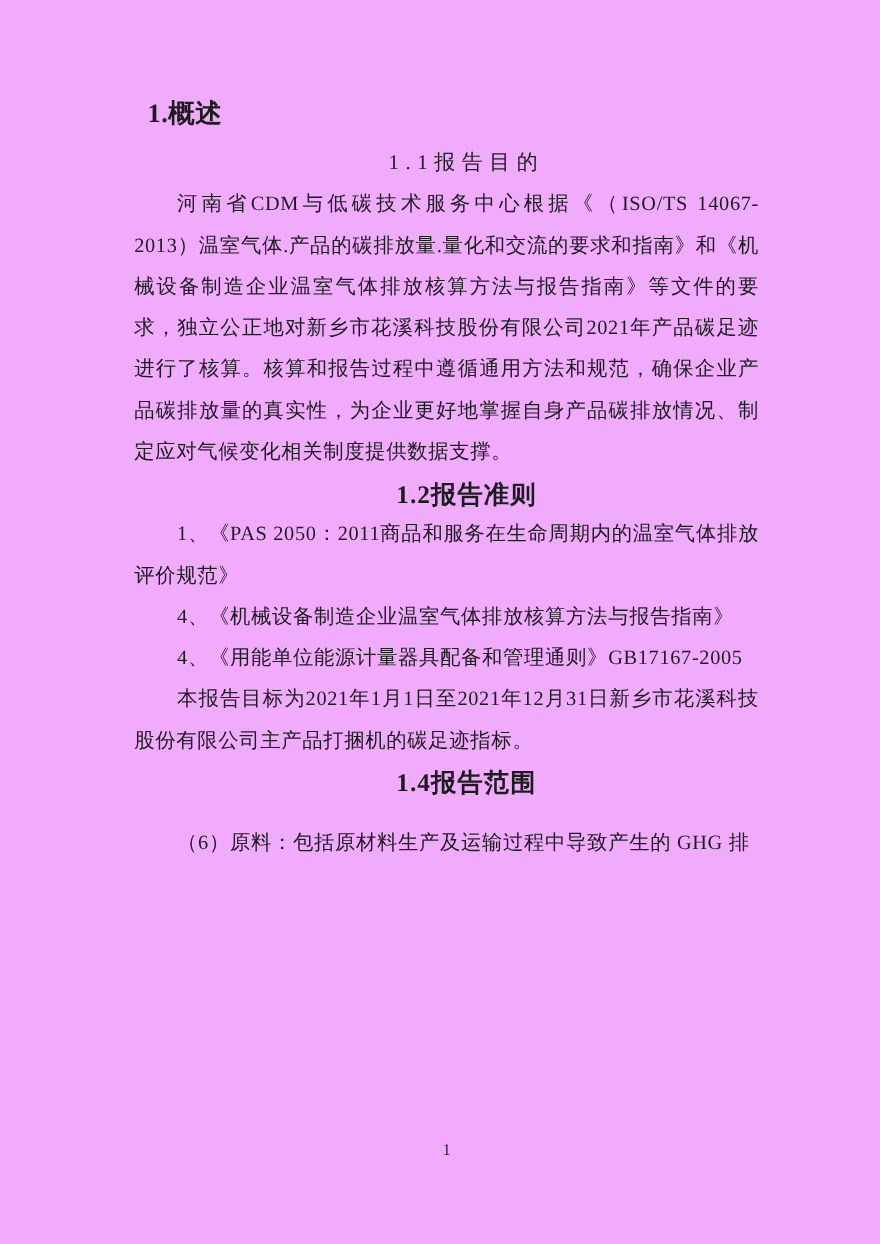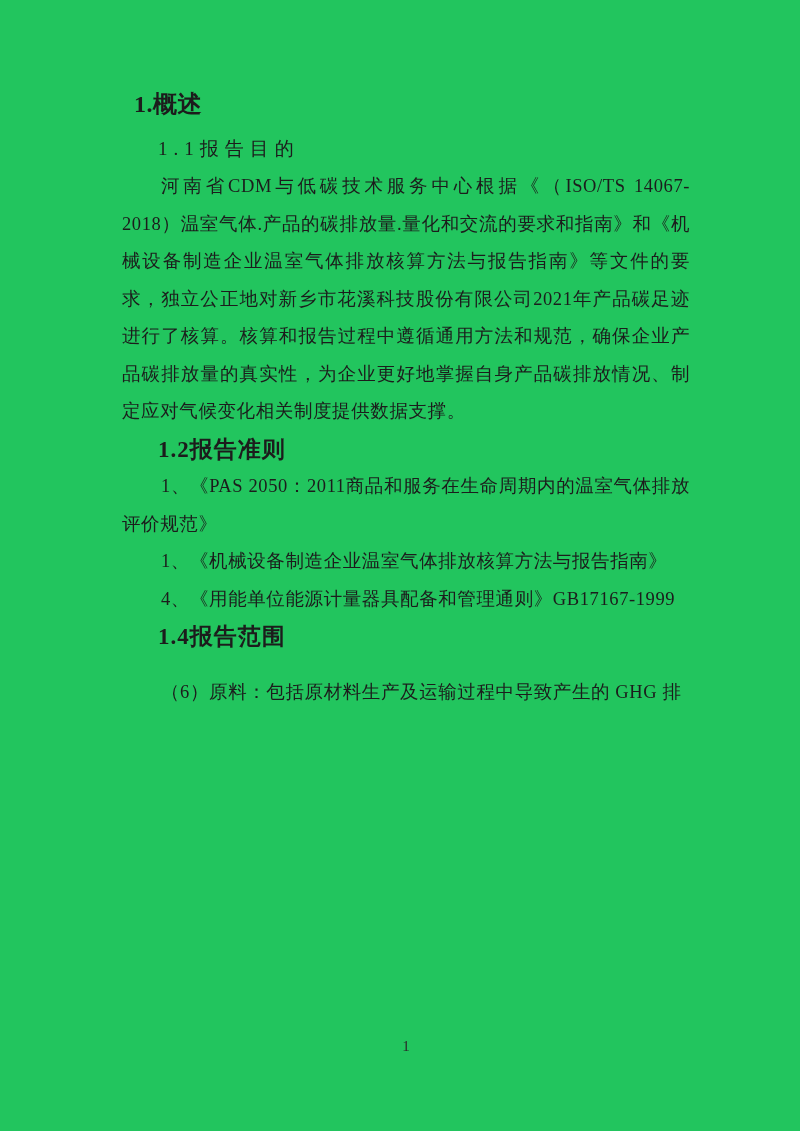--- a/index.html
+++ b/index.html
@@ -6,41 +6,42 @@
   body {
     width: 800px; height: 1131px;
     background: #ffffff;
     font-family: "Liberation Serif", "DejaVu Serif", serif;
     color: #1c1c1c;
     overflow: hidden;
   }
   .page {
     position: relative;
     width: 800px; height: 1131px;
-    background: #22c55e;
+    background: #f0abfc;
   }
   .content {
     position: absolute;
     left: 122px;
     top: 84px;
     width: 568px;
   }
   .h1 {
     margin: 0 0 0 12px;
     font-size: 24px;
     line-height: 40px;
     font-weight: bold;
     letter-spacing: 0.5px;
   }
   .h2 {
     margin: 0 0 0 36px;
     font-size: 23px;
     line-height: 37.5px;
     font-weight: bold;
     letter-spacing: 1px;
+    text-align: center;
   }
   .h2.plain {
     font-weight: normal;
     font-size: 19px;
     letter-spacing: 6px;
     margin-top: 6px;
     line-height: 38px;
   }
   .para {
     margin: 0;
@@ -67,29 +68,30 @@
 </head>
 <body>
 
 <main class="page">
   <div class="content">
 
     <div class="h1">1.概述</div>
 
     <div class="h2 plain">1.1报告目的</div>
 
-    <p class="para">河南省CDM与低碳技术服务中心根据《（ISO/TS 14067-2018）温室气体.产品的碳排放量.量化和交流的要求和指南》和《机械设备制造企业温室气体排放核算方法与报告指南》等文件的要求，独立公正地对新乡市花溪科技股份有限公司2021年产品碳足迹进行了核算。核算和报告过程中遵循通用方法和规范，确保企业产品碳排放量的真实性，为企业更好地掌握自身产品碳排放情况、制定应对气候变化相关制度提供数据支撑。</p>
+    <p class="para">河南省CDM与低碳技术服务中心根据《（ISO/TS 14067-2013）温室气体.产品的碳排放量.量化和交流的要求和指南》和《机械设备制造企业温室气体排放核算方法与报告指南》等文件的要求，独立公正地对新乡市花溪科技股份有限公司2021年产品碳足迹进行了核算。核算和报告过程中遵循通用方法和规范，确保企业产品碳排放量的真实性，为企业更好地掌握自身产品碳排放情况、制定应对气候变化相关制度提供数据支撑。</p>
 
     <div class="h2">1.2报告准则</div>
 
     <p class="para">1、《PAS 2050：2011商品和服务在生命周期内的温室气体排放评价规范》</p>
-    <p class="para">1、《机械设备制造企业温室气体排放核算方法与报告指南》</p>
-    <p class="para">4、《用能单位能源计量器具配备和管理通则》GB17167-1999</p>
+    <p class="para">4、《机械设备制造企业温室气体排放核算方法与报告指南》</p>
+    <p class="para">4、《用能单位能源计量器具配备和管理通则》GB17167-2005</p>
 
 
+    <p class="para">本报告目标为2021年1月1日至2021年12月31日新乡市花溪科技股份有限公司主产品打捆机的碳足迹指标。</p>
 
     <div class="h2">1.4报告范围</div>
 
 
     <p class="para spaced-before">（6）原料：包括原材料生产及运输过程中导致产生的 GHG 排</p>
 
   </div>
 
   <div class="pagenum">1</div>
 </main>

